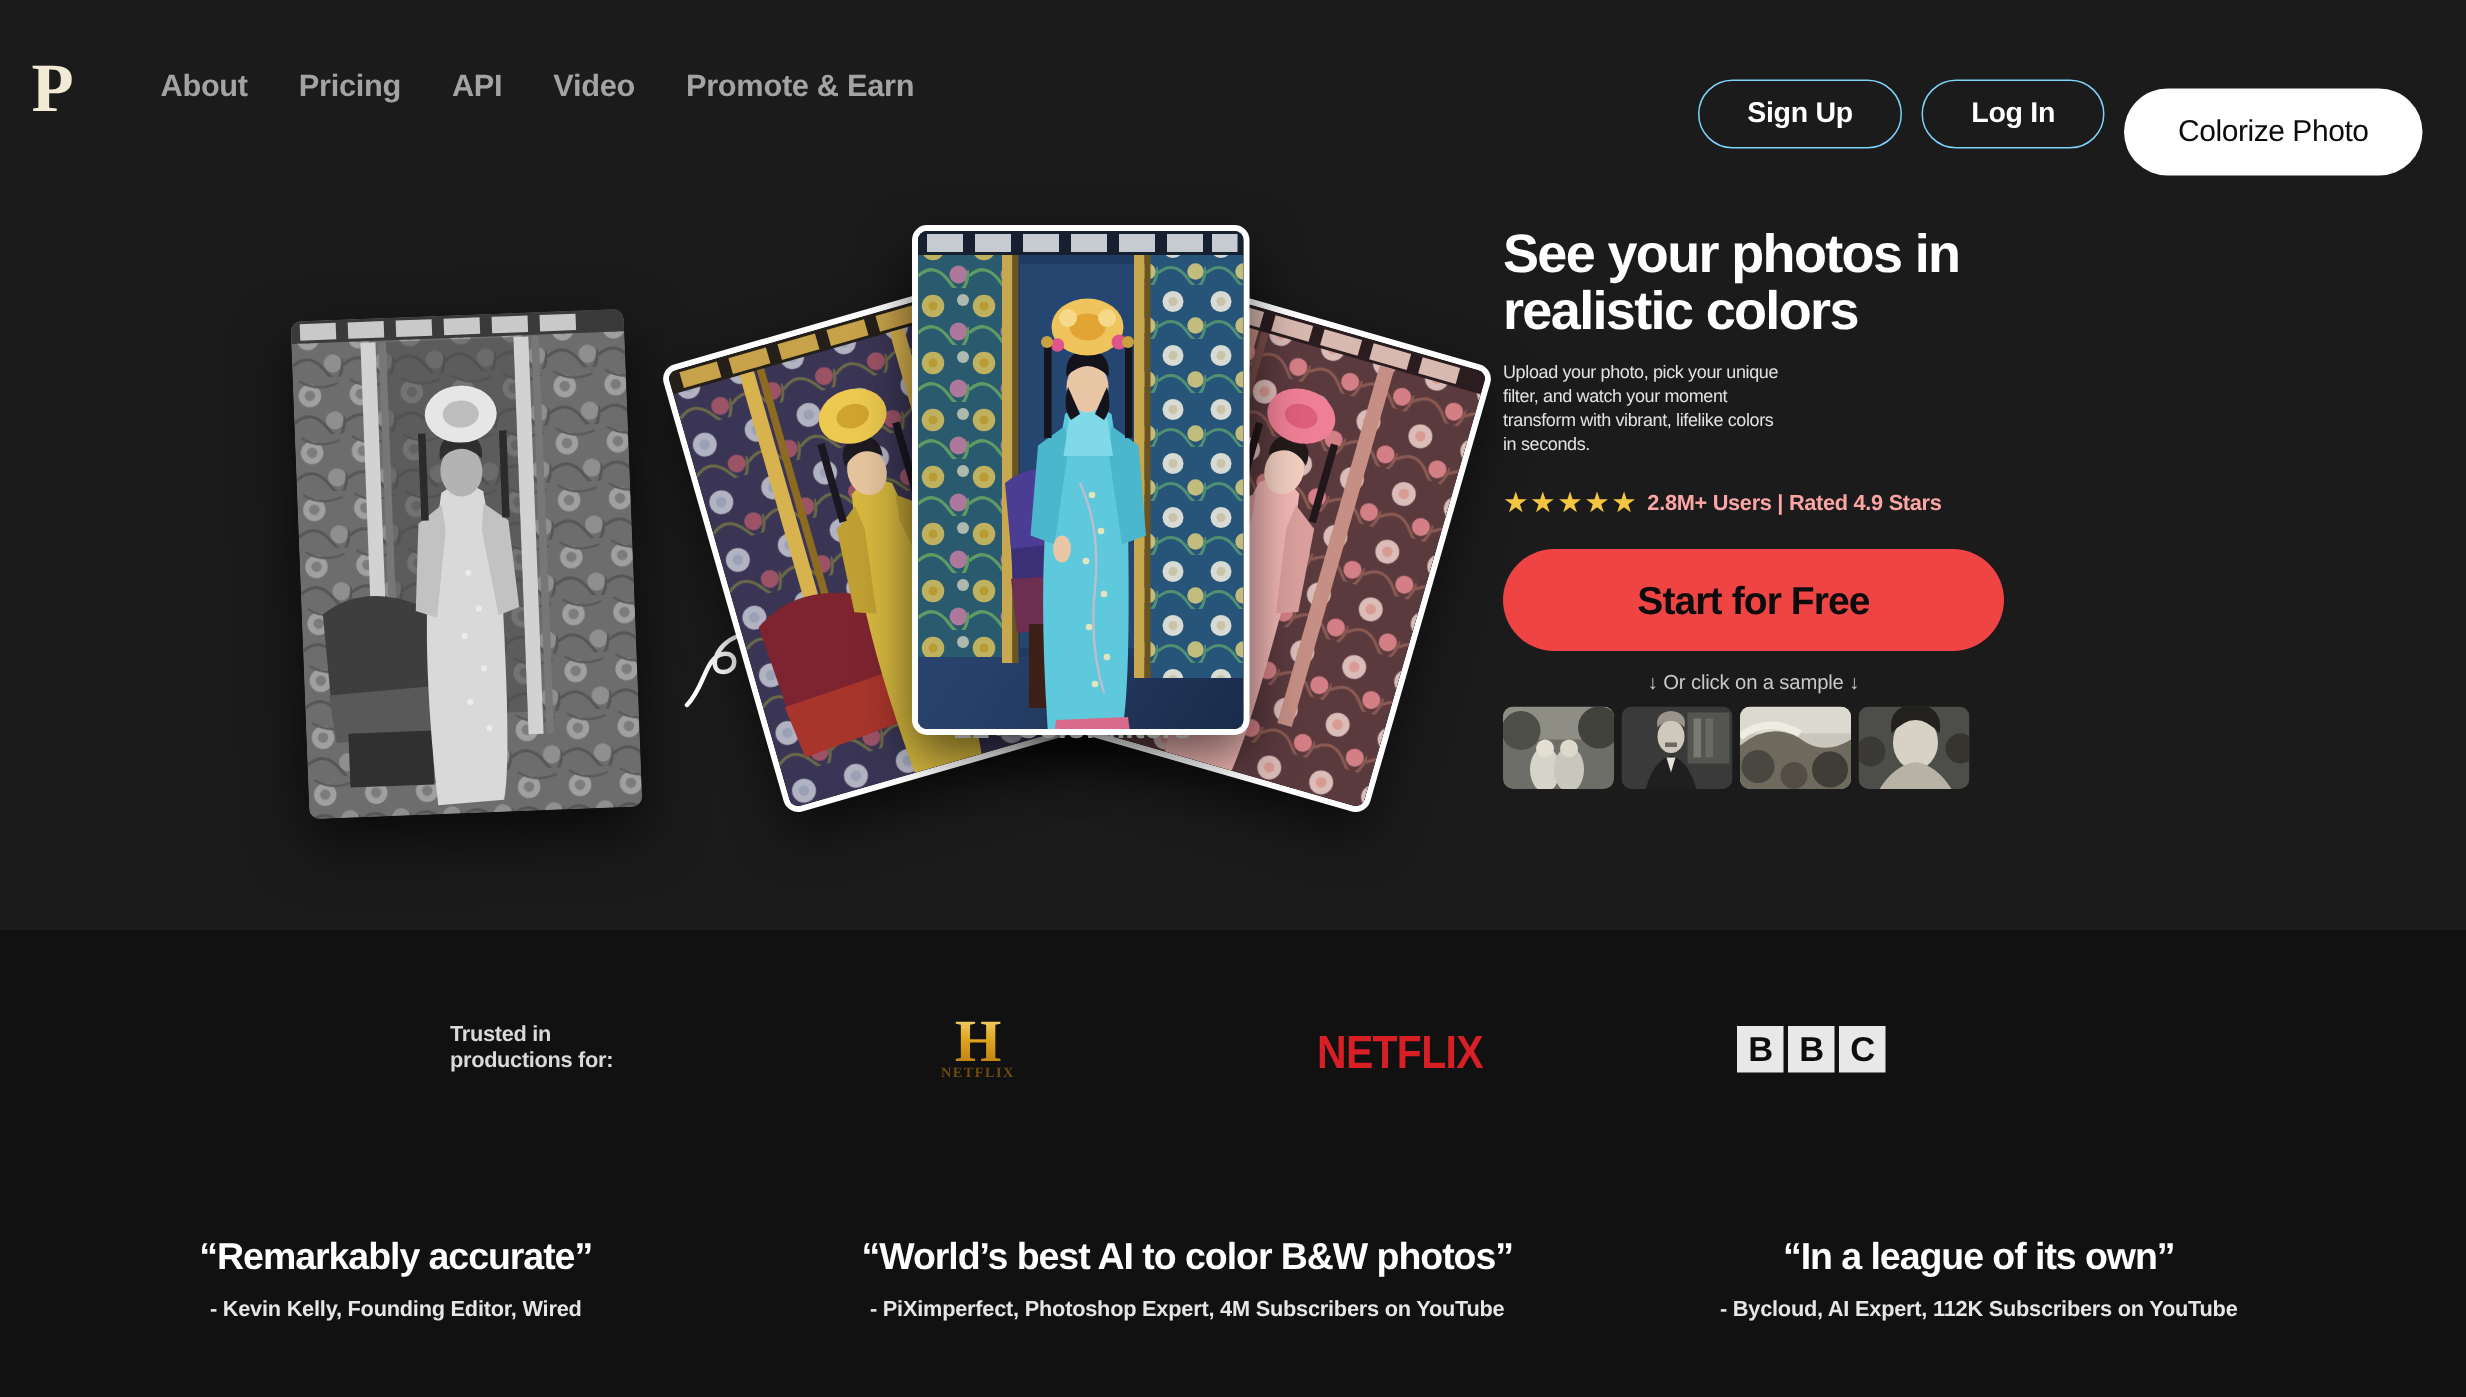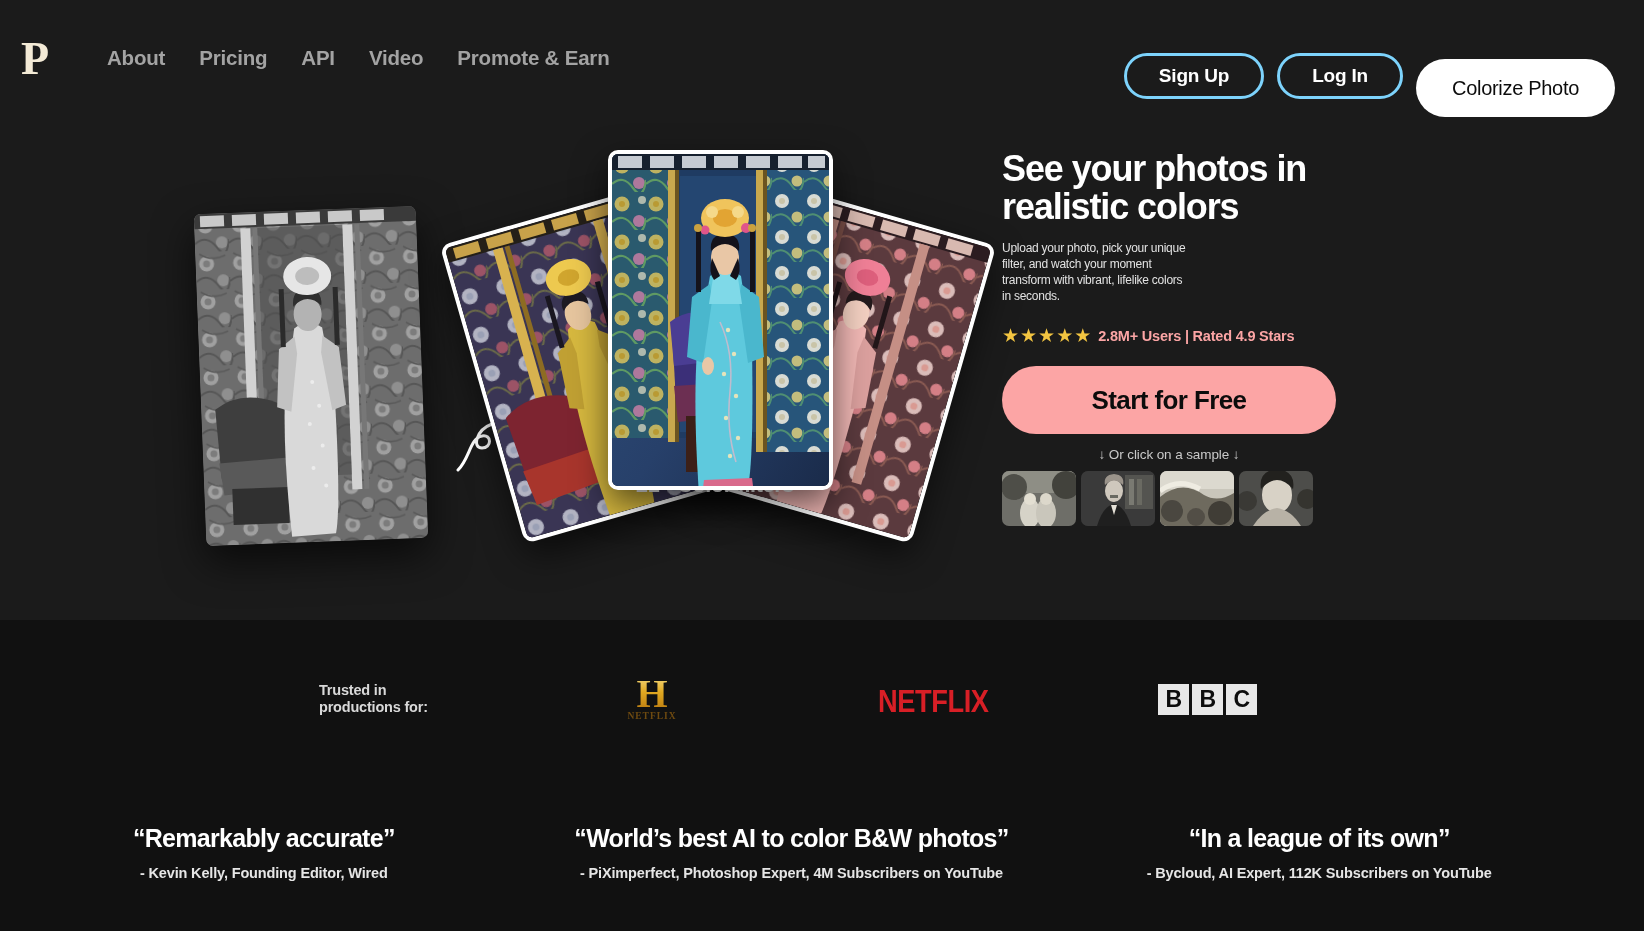--- a/index.html
+++ b/index.html
@@ -29,21 +29,21 @@
     color:#f3ead6; letter-spacing:-1px;
   }
   .nav-links { position:absolute; left:107px; top:46px; display:flex; gap:0; align-items:center; }
   .nav-link {
     color:#a3a3a3; font-size:20.5px; font-weight:700; letter-spacing:-0.2px;
     padding:0 17px; cursor:pointer; white-space:nowrap;
   }
   .nav-link:first-child { padding-left:0; }
   .nav-right { position:absolute; right:29px; top:35px; display:flex; gap:13px; align-items:center; }
   .btn-outline {
-    border:3px solid #7dd3fc; border-radius:999px; background:transparent;
+    border:1px solid #7dd3fc; border-radius:999px; background:transparent;
     color:#ffffff; font-size:19px; font-weight:700; letter-spacing:-0.2px;
     height:46px; padding:0 32px; display:flex; align-items:center; justify-content:center;
     cursor:pointer; font-family:"Liberation Sans", sans-serif;
   }
   .btn-white {
     border:none; border-radius:999px; background:#ffffff;
     color:#0c0c0c; font-size:20px; font-weight:400; letter-spacing:-0.3px;
     height:58px; padding:0 36px; display:flex; align-items:center; justify-content:center;
     cursor:pointer; font-family:"Liberation Sans", sans-serif;margin-top:24px;
   }
@@ -78,41 +78,41 @@
     white-space:pre-line;
   }
   .subcopy {
     margin-top:15px; font-size:12px; line-height:1.33; color:#e2e2e2;
     letter-spacing:-0.25px; white-space:pre-line; font-weight:400;
   }
   .rating-row { margin-top:21px; display:flex; align-items:center; gap:7px; }
   .stars { display:flex; gap:1px; font-size:19px; line-height:1; color:#f3c541; }
   .rating-text { font-size:14.5px; font-weight:700; color:#fca5a5; letter-spacing:-0.2px; }
   .cta {
-    margin-top:21px; width:334px; height:68px; border-radius:999px; background:#fca5a5;
+    margin-top:21px; width:334px; height:68px; border-radius:999px; background:#ef4444;
     color:#0c0c0c; font-size:26px; font-weight:700; letter-spacing:-0.6px;
     display:flex; align-items:center; justify-content:center; cursor:pointer;
     border:none; font-family:"Liberation Sans", sans-serif;
   }
   .sample-hint {
     margin-top:13px; width:334px; text-align:center;
     font-size:13.5px; color:#c9c9c9; letter-spacing:-0.1px; font-weight:400;
   }
   .samples { margin-top:9px; display:flex; gap:5px; }
   .sample {
     width:74px; height:55px; border-radius:7px; overflow:hidden; cursor:pointer;
     background:#2a2a2a;
   }
 
   
   .trusted { position:absolute; left:0; top:672px; width:1644px; height:60px; }
   .trusted-label {
     position:absolute; left:300px; top:10px; width:170px;
     font-size:14.5px; font-weight:700; line-height:1.18; color:#d9d9d9;
-    letter-spacing:-0.2px; white-space:pre-line;margin-left:19px;
+    letter-spacing:-0.2px; white-space:pre-line;
   }
   .history-logo { position:absolute; left:623px; top:2px; width:58px; height:52px; text-align:center; }
   .history-h {
     font-family:"Liberation Serif", serif; font-size:40px; font-weight:700; line-height:1;
     background:linear-gradient(180deg,#f7e08a 0%,#e0a821 45%,#b5740d 100%);
     -webkit-background-clip:text; background-clip:text; color:transparent;
   }
   .history-word {
     font-family:"Liberation Serif", serif; font-size:9.5px; font-weight:700;
     letter-spacing:1px; color:#6e4a10; margin-top:-3px;

